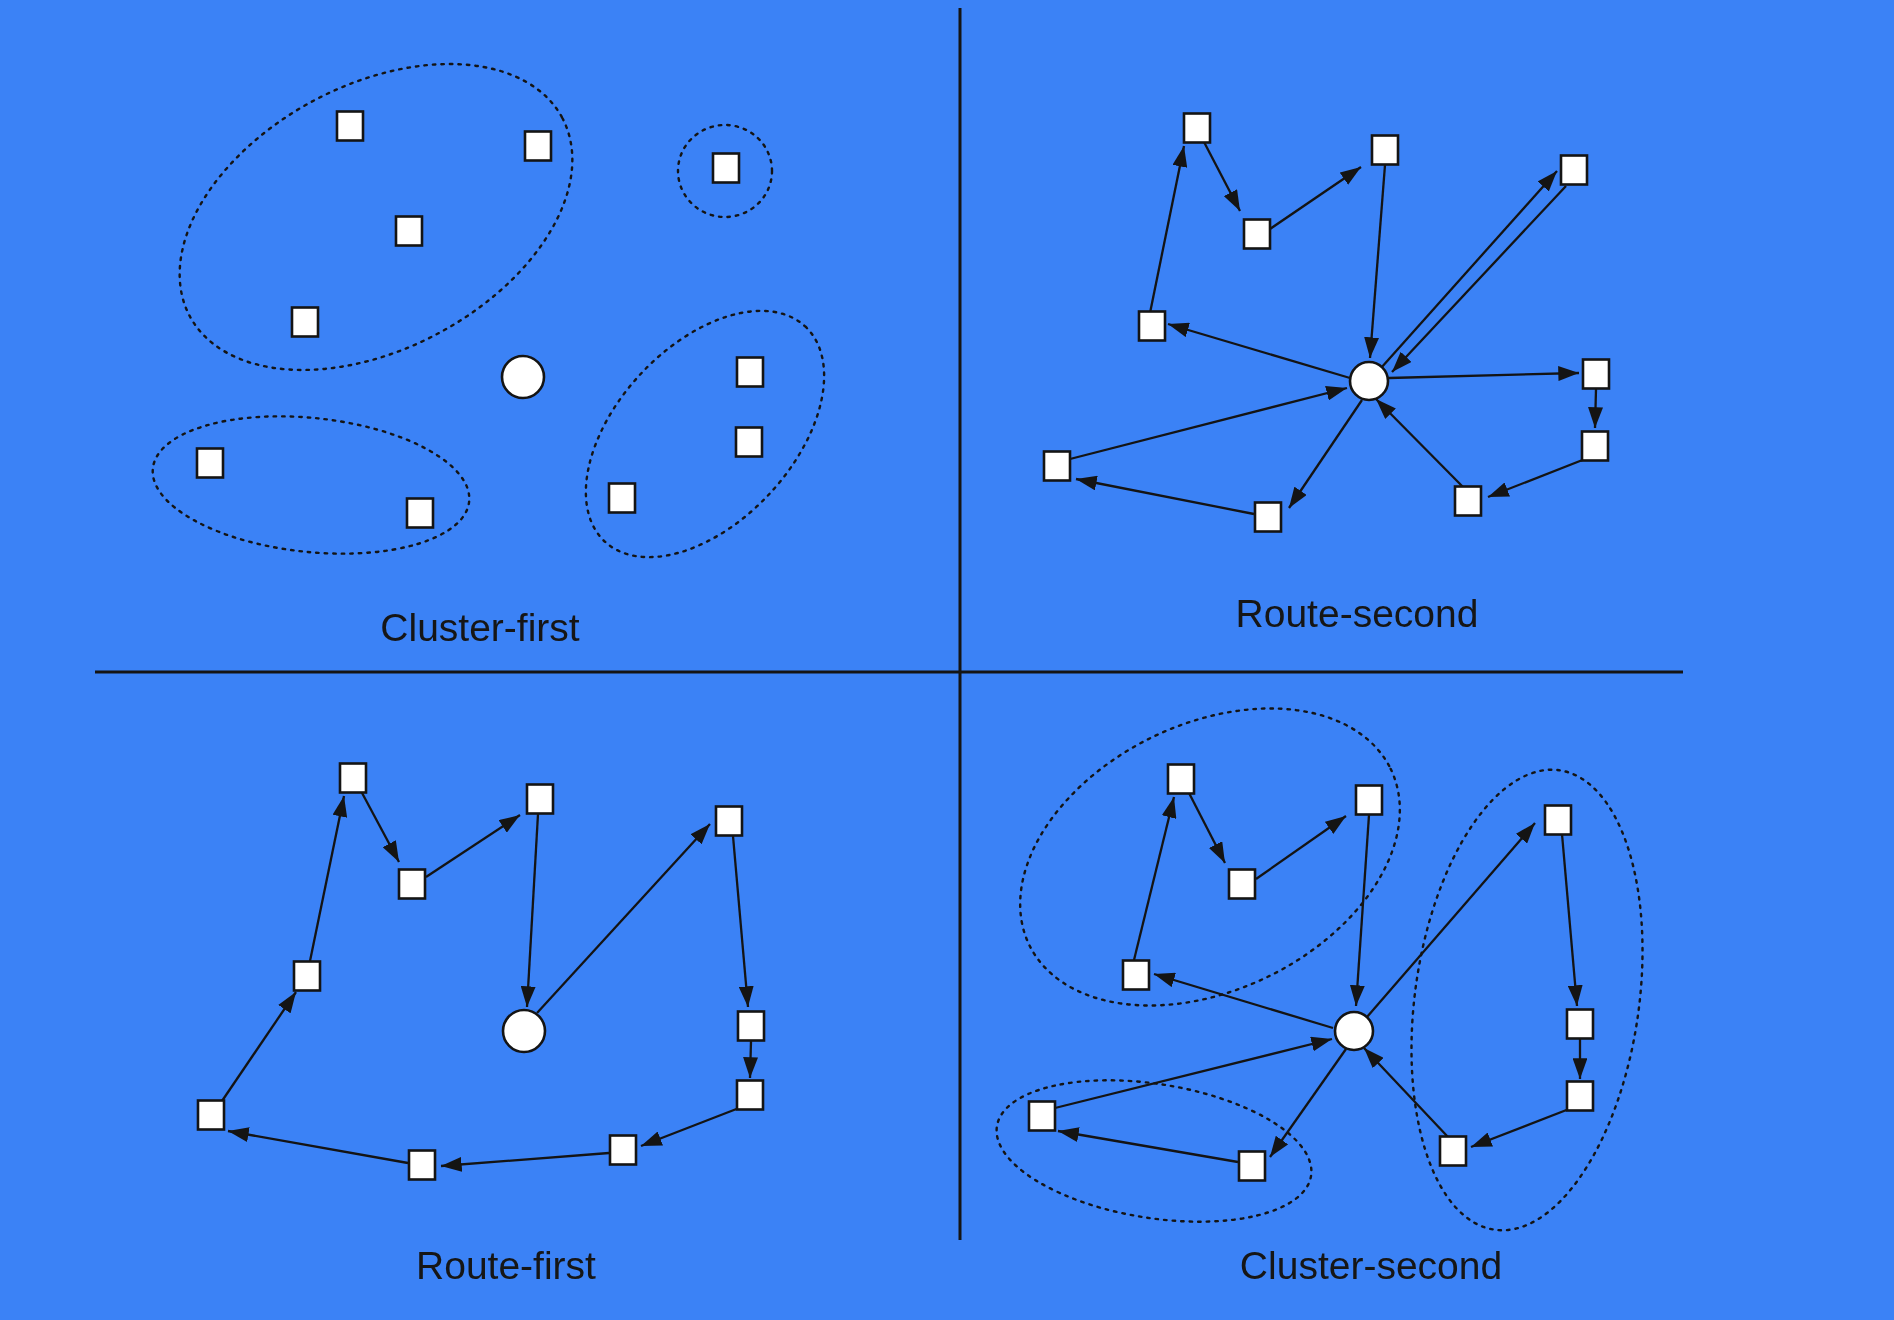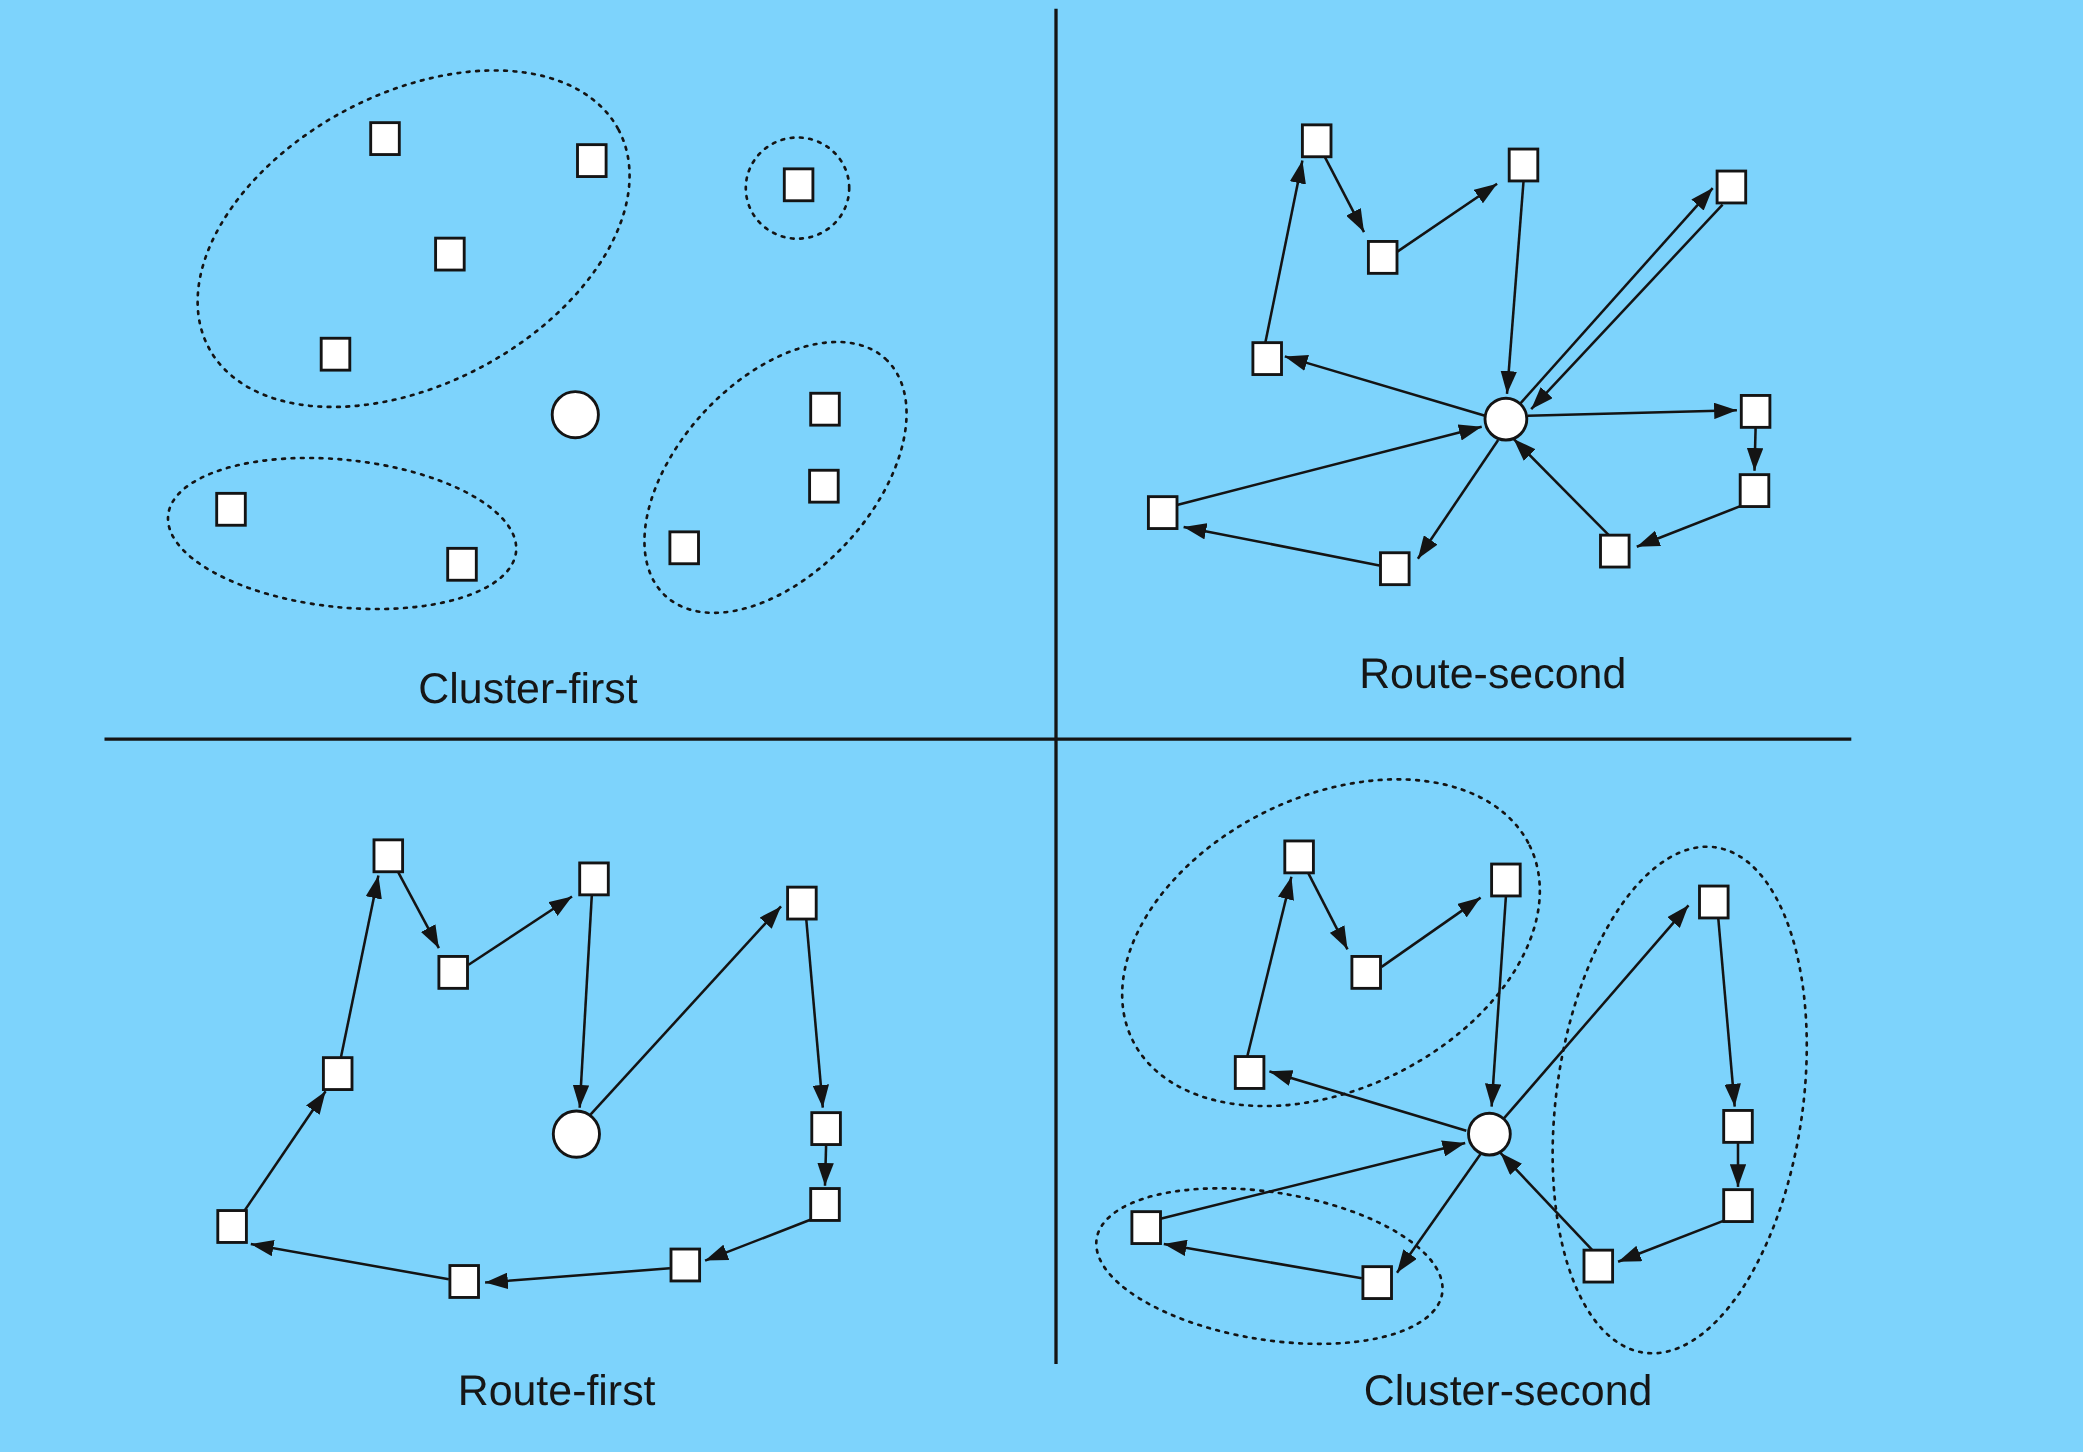--- a/index.html
+++ b/index.html
@@ -1,17 +1,17 @@
 <!DOCTYPE html>
 <html><head>
 <meta charset="utf-8">
 <title>Diagram</title>
 <style>
   html,body{margin:0;padding:0;background:#ffffff;}
-  .stage{position:relative;width:1894px;height:1320px;background:#7dd3fc;overflow:hidden;}
+  .stage{position:relative;width:1894px;height:1320px;background:#3b82f6;overflow:hidden;}
   svg{display:block;}
   .qlabel{
     font-family:"Liberation Sans", sans-serif;
     font-size:39px;
     fill:#161616;
     text-anchor:middle;
   }
 </style>
 </head>
 <body>

